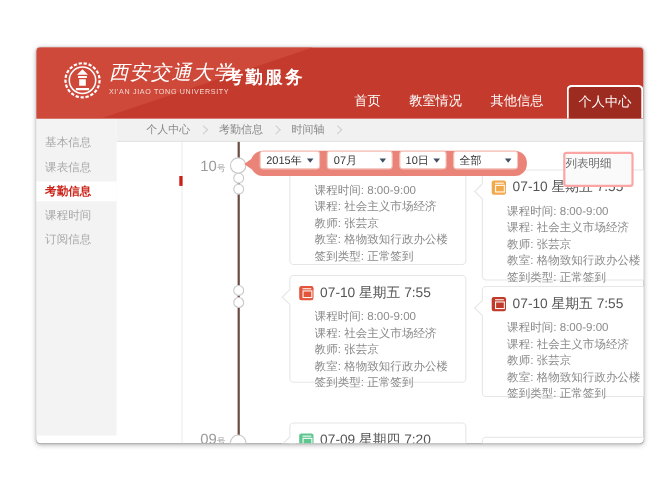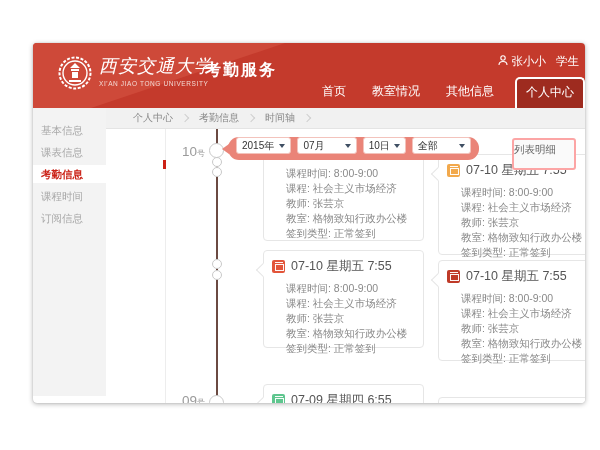--- a/index.html
+++ b/index.html
@@ -107,30 +107,20 @@
     <div class="logo-circle">
       <svg width="36" height="36" viewBox="0 0 36 36">
         <circle cx="18" cy="18" r="15.5" fill="none" stroke="#fff" stroke-width="2" stroke-dasharray="3 1.6"></circle>
         <circle cx="18" cy="18" r="12" fill="none" stroke="#fff" stroke-width="1.4"></circle>
         <path d="M18 8 L13 13 H23 Z M14 14 h8 v2 h-8 Z M15 17 h6 v6 h-6 Z M12 25 h12 v2 h-12 Z" fill="#fff"></path>
       </svg>
     </div>
     <div class="uni-cn">西安交通大学</div>
     <div class="uni-en">XI'AN JIAO TONG UNIVERSITY</div>
     <div class="service-title">考勤服务</div>
-    <div class="user-info">
-      <span>
-        <svg width="10" height="11" viewBox="0 0 10 11">
-          <circle cx="5" cy="3" r="2.2" fill="none" stroke="#fff" stroke-width="1.1"></circle>
-          <path d="M1 10 Q1 6.5 5 6.5 Q9 6.5 9 10" fill="none" stroke="#fff" stroke-width="1.1"></path>
-        </svg>
-      </span>
-      <span>张小小</span>
-      <span class="user-role">学生</span>
-    </div>
     <div class="nav">
         <div class="nav-item">首页</div>
         <div class="nav-item">教室情况</div>
         <div class="nav-item">其他信息</div>
         <div class="nav-item active">个人中心</div>
       </div>
   </div>
 
   <div class="breadcrumb">
       <span class="crumb">个人中心</span>
@@ -232,19 +222,19 @@
           <div class="field-row"><span>课程时间: </span><span>8:00-9:00</span></div>
           <div class="field-row"><span>课程: </span><span>社会主义市场经济</span></div>
           <div class="field-row"><span>教师: </span><span>张芸京</span></div>
           <div class="field-row"><span>教室: </span><span>格物致知行政办公楼</span></div>
           <div class="field-row"><span>签到类型: </span><span>正常签到</span></div>
         </div>
       </div>
       <div class="card c4 tail">
         <div class="card-head">
           <span class="rec-icon" style="background: rgb(94, 198, 142);"></span>
-          <span>07-09 星期四 6:55</span>
+          <span>07-09 星期四 7:20</span>
         </div>
       </div>
       <div class="card c5"></div>
     </div>
 
 </div>
 
 </body></html>

